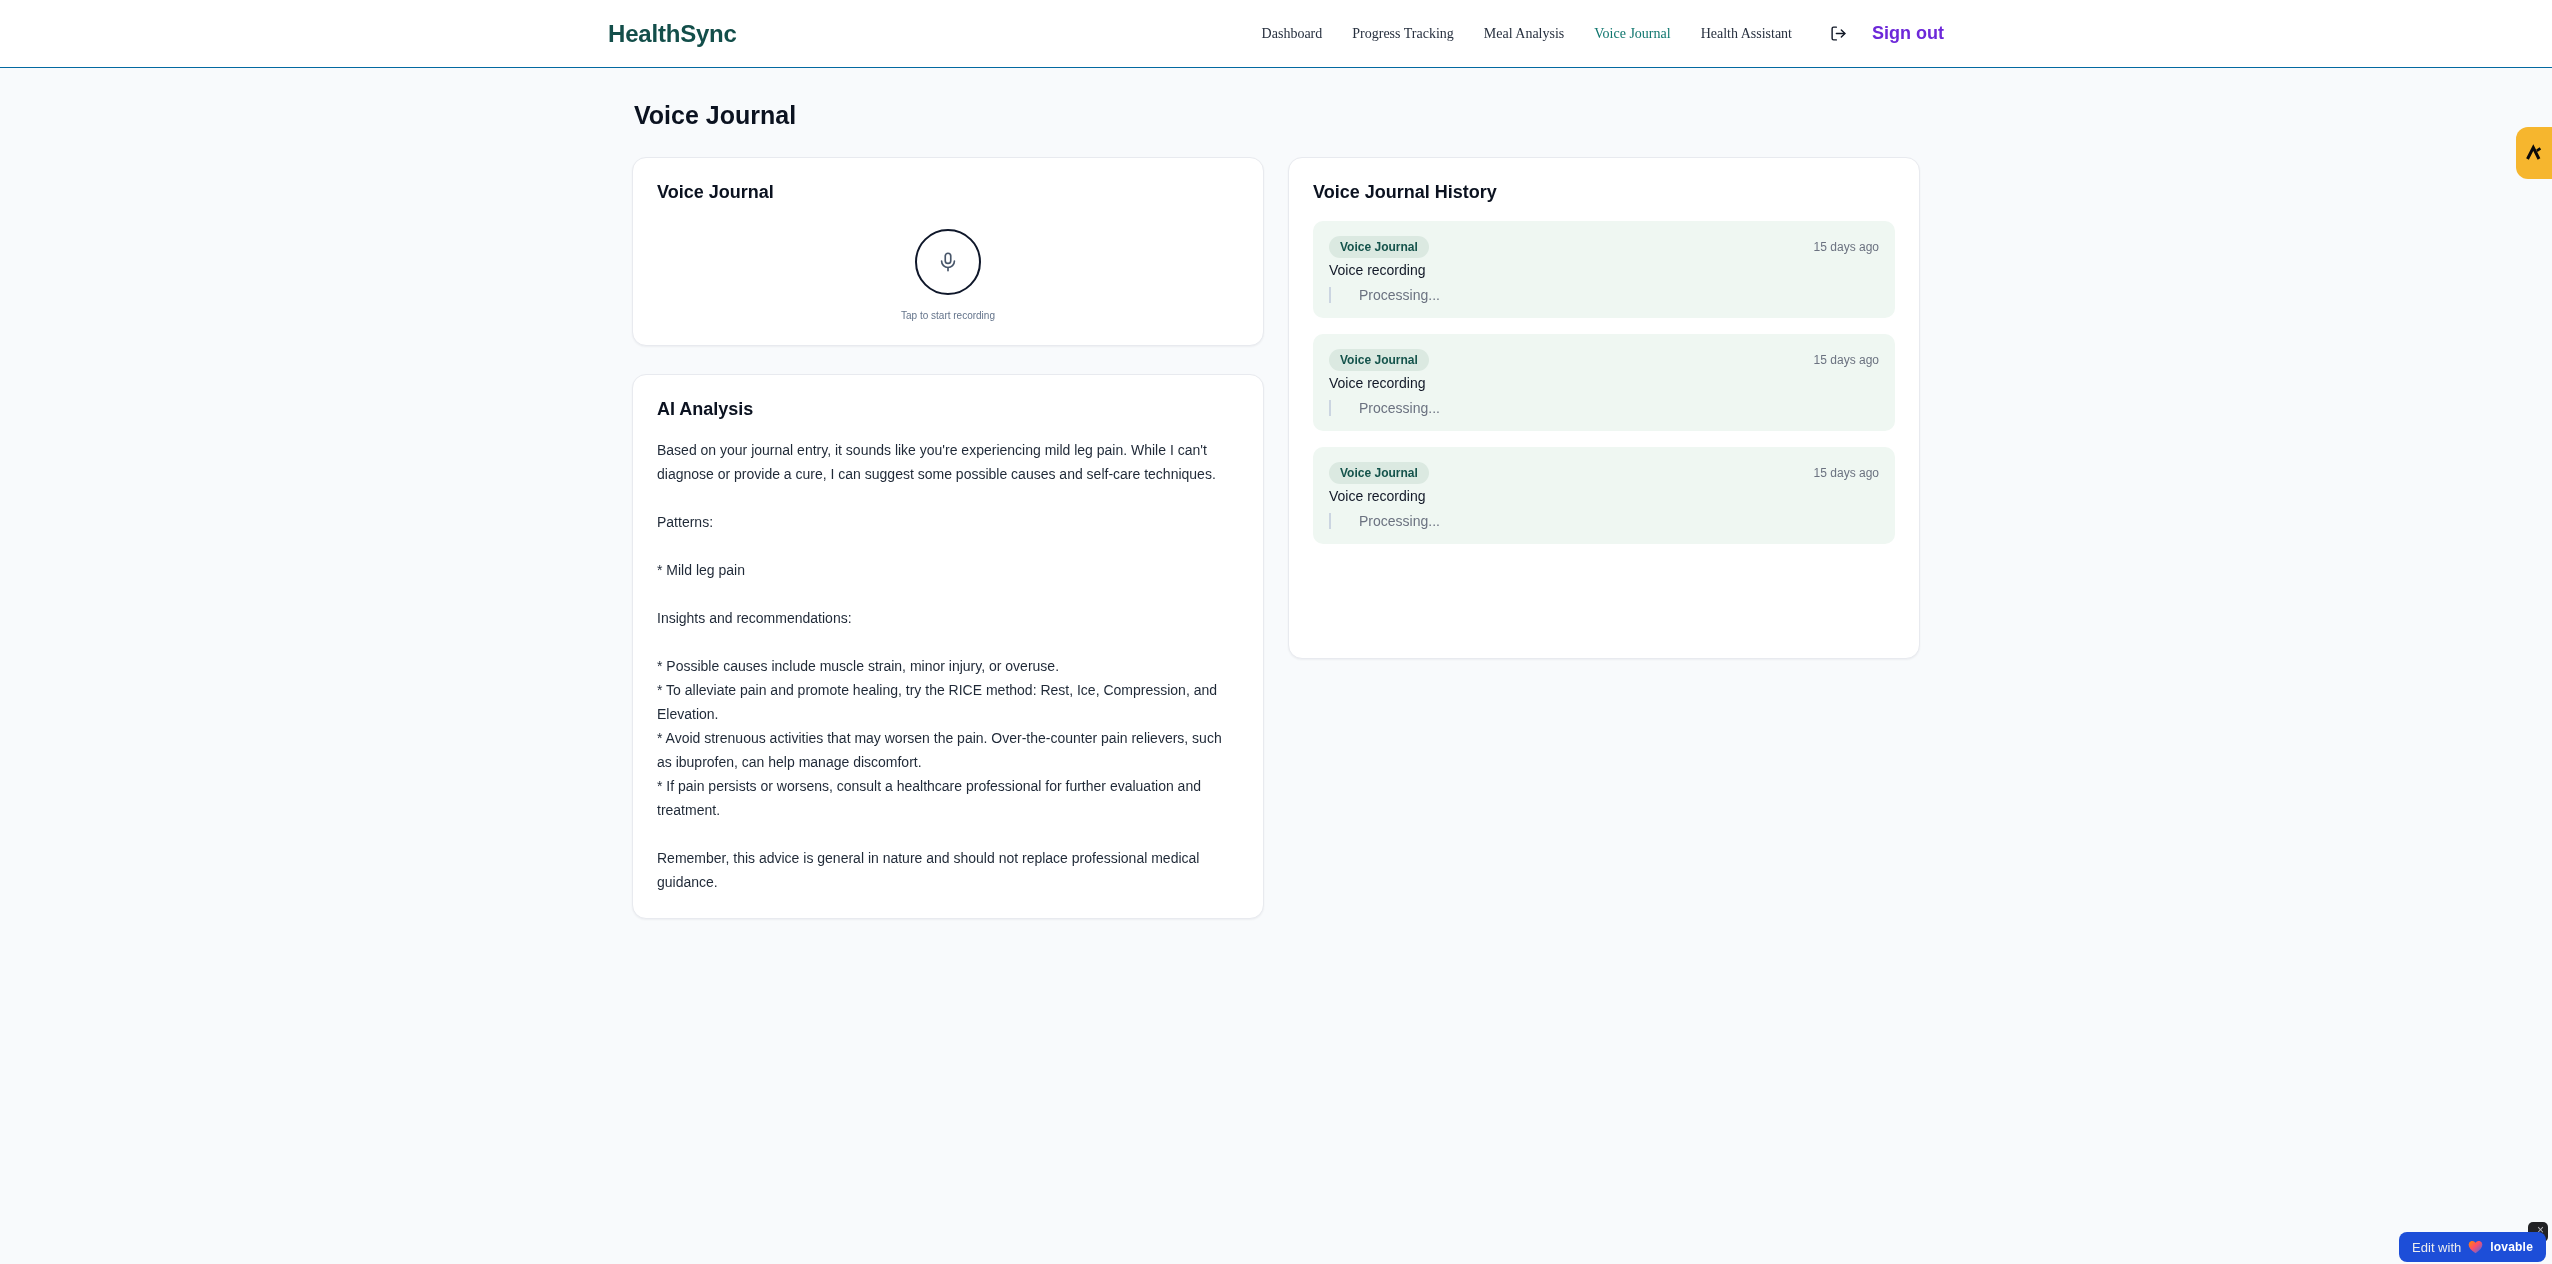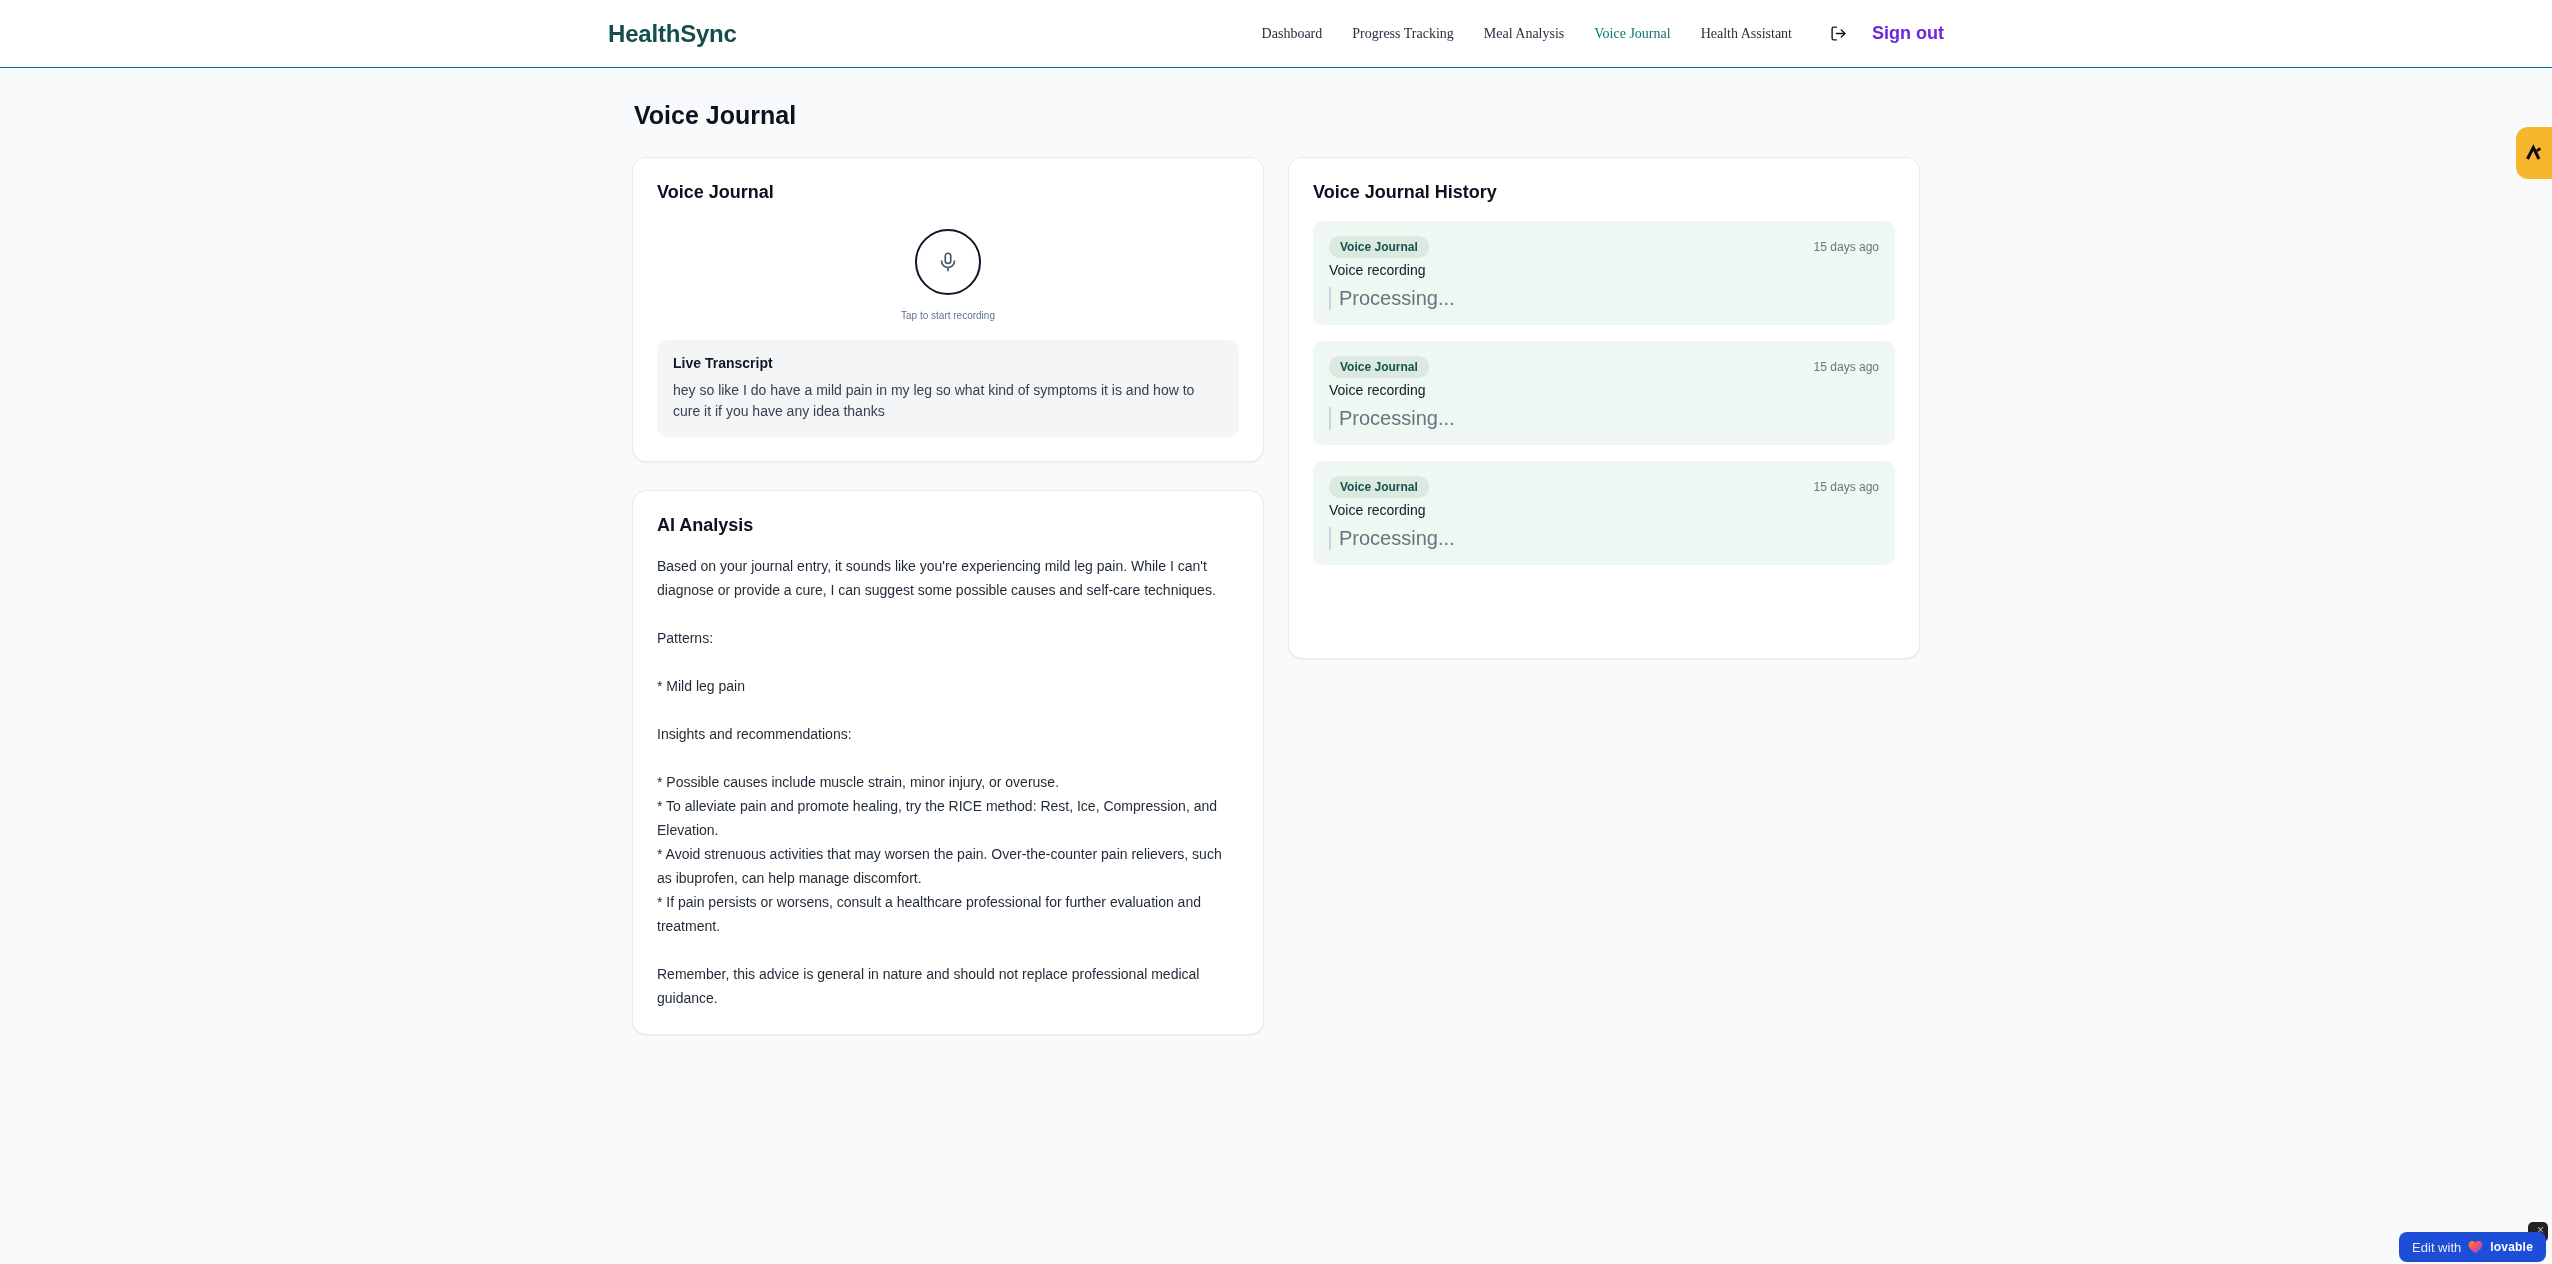--- a/index.html
+++ b/index.html
@@ -164,22 +164,22 @@
   }
   .time { font-size: 12px; color: #6b7280; margin-left: 36px; }
   .entry-label {
     font-size: 14px;
     color: #111827;
     margin-top: 4px;
   }
   .entry-status {
     margin-top: 9px;
     border-left: 2px solid #cbd5e1;
-    padding-left: 8px;
-    font-size: 20px;
+    padding-left: 28px;
+    font-size: 14px;
     color: #6b7280;
   }
 
   
   .side-widget {
     position: fixed;
     top: 127px;
     right: 0;
     width: 36px;
     height: 52px;
@@ -263,24 +263,20 @@
             <span style="display:flex;">
               <svg width="22" height="22" viewBox="0 0 24 24" fill="none" stroke="#475569" stroke-width="1.8" stroke-linecap="round">
                 <rect x="9" y="2.5" width="6" height="11" rx="3"></rect>
                 <path d="M5 11a7 7 0 0 0 14 0"></path>
                 <line x1="12" y1="18" x2="12" y2="21.5"></line>
               </svg>
             </span>
           </button>
           <div class="tap-hint">Tap to start recording</div>
         </div>
-        <div class="transcript-box">
-          <div class="transcript-title">Live Transcript</div>
-          <div class="transcript-text">hey so like I do have a mild pain in my leg so what kind of symptoms it is and how to cure it if you have any idea thanks</div>
-        </div>
       </section>
 
       <section class="card">
         <div class="card-title">AI Analysis</div>
         <div class="analysis-text">Based on your journal entry, it sounds like you're experiencing mild leg pain. While I can't diagnose or provide a cure, I can suggest some possible causes and self-care techniques.
 
 Patterns:
 
 * Mild leg pain
 

